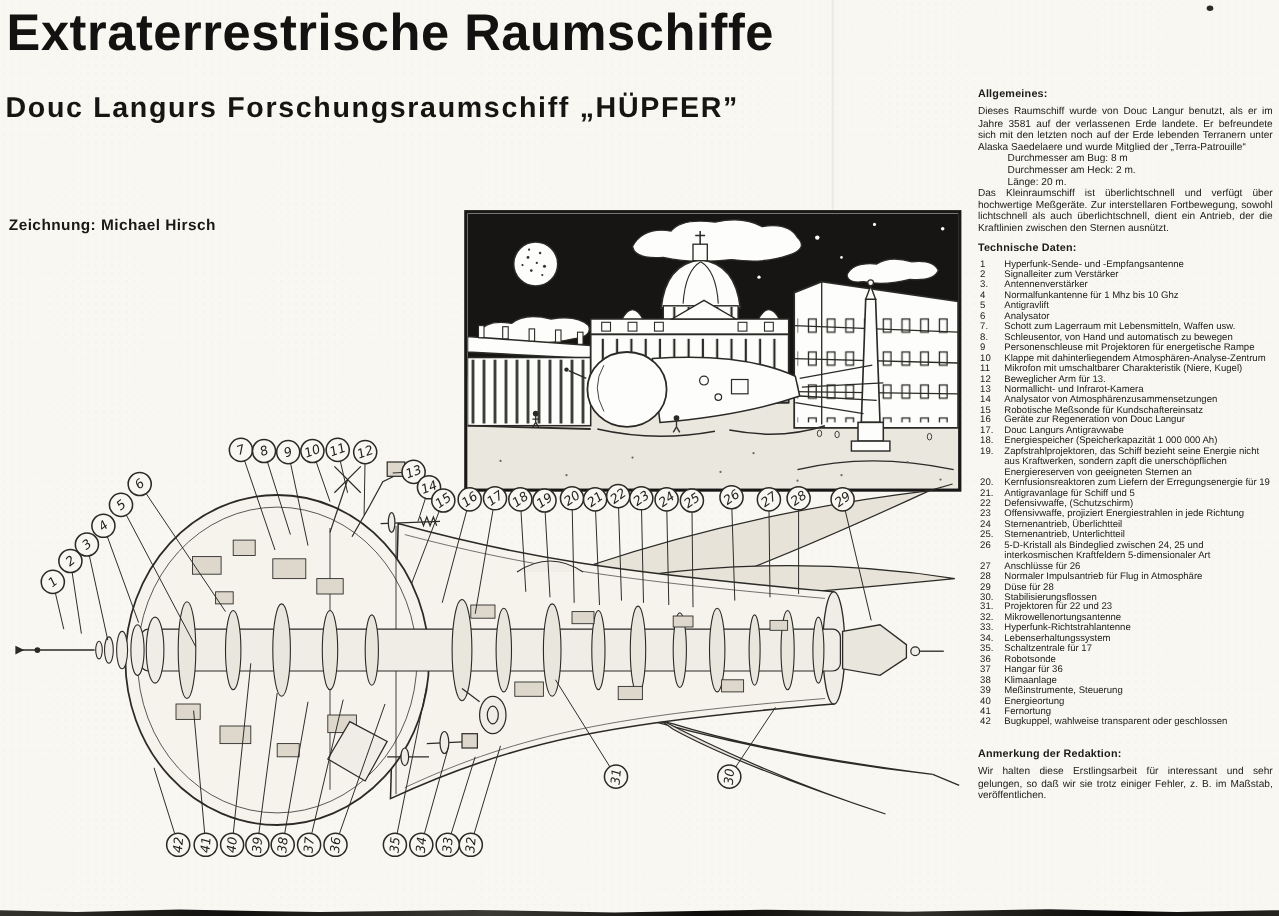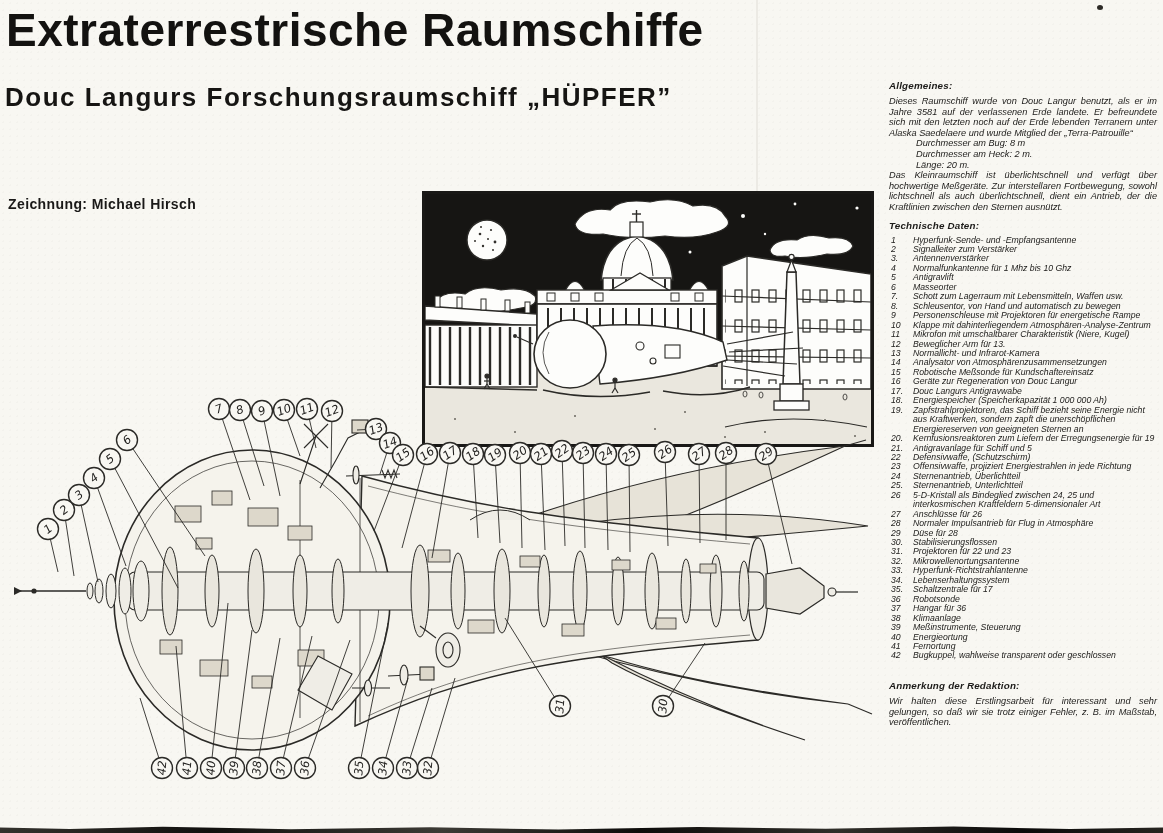--- a/index.html
+++ b/index.html
@@ -29,21 +29,21 @@
   .inset{
     position:absolute;left:422px;top:191px;width:446px;height:250px;
     border:3px solid #191816;background:#fdfdfb;box-sizing:content-box;
   }
   .inset svg{display:block;}
   .diagram{position:absolute;left:0;top:388px;width:880px;height:445px;}
   .lead{stroke:#2b2a27;stroke-width:.9;fill:none;}
   .cnum{fill:#f8f7f2;stroke:#2b2a27;stroke-width:1.4;}
   .ctext{font:italic 11.5px "DejaVu Sans", sans-serif;text-anchor:middle;fill:#22211f;}
   .col{
-    position:absolute;left:889px;top:80px;width:268px;color:#1c1b19;font-style:italic;
+    position:absolute;left:889px;top:80px;width:268px;color:#1c1b19;
   }
   .col h3{margin:0;font-size:9.8px;font-weight:bold;letter-spacing:.2px;}
   .col p{margin:0;font-size:9.2px;line-height:10.6px;text-align:justify;}
   #specs{font-size:9.2px;line-height:10.6px;margin-left:27px;}
   .h-general{margin-bottom:5px !important;}
   .h-tech{margin-top:7px !important;margin-bottom:5px !important;}
   .h-note{margin-top:19px !important;margin-bottom:5px !important;}
   #tech-list{margin:0;padding:0;}
   .trow{display:flex;font-size:8.7px;line-height:9.45px;}
   .tnum{width:15px;flex:0 0 15px;text-align:left;padding-left:2px;}
@@ -568,21 +568,21 @@
         <div class="trow">
           <span class="tnum">4</span>
           <span class="ttxt">Normalfunkantenne für 1 Mhz bis 10 Ghz</span>
         </div>
         <div class="trow">
           <span class="tnum">5</span>
           <span class="ttxt">Antigravlift</span>
         </div>
         <div class="trow">
           <span class="tnum">6</span>
-          <span class="ttxt">Masseorter</span>
+          <span class="ttxt">Analysator</span>
         </div>
         <div class="trow">
           <span class="tnum">7.</span>
           <span class="ttxt">Schott zum Lagerraum mit Lebensmitteln, Waffen usw.</span>
         </div>
         <div class="trow">
           <span class="tnum">8.</span>
           <span class="ttxt">Schleusentor, von Hand und automatisch zu bewegen</span>
         </div>
         <div class="trow">

